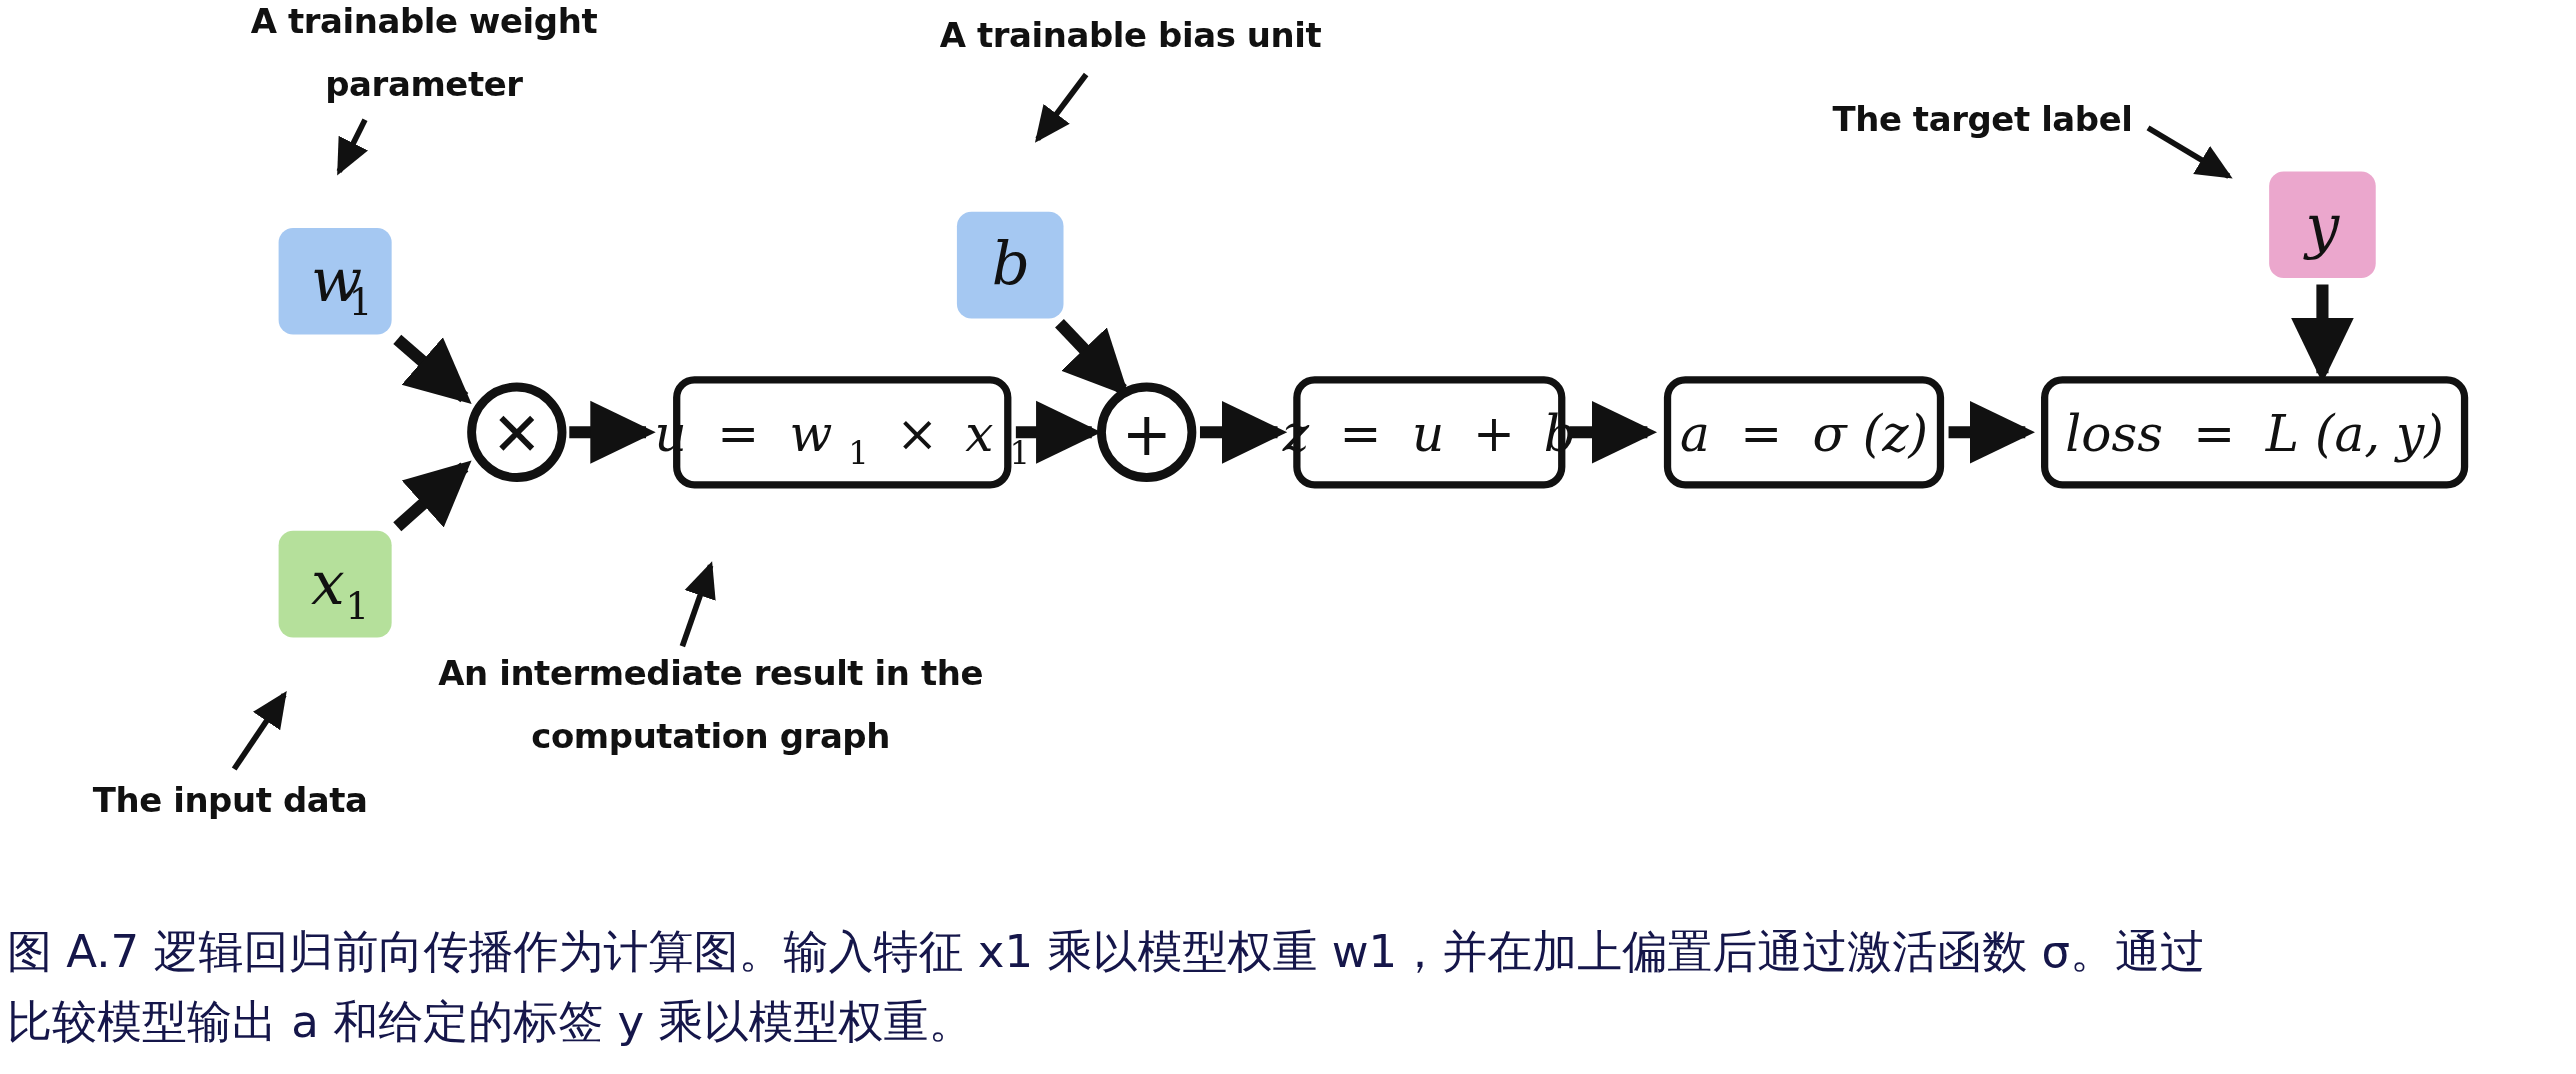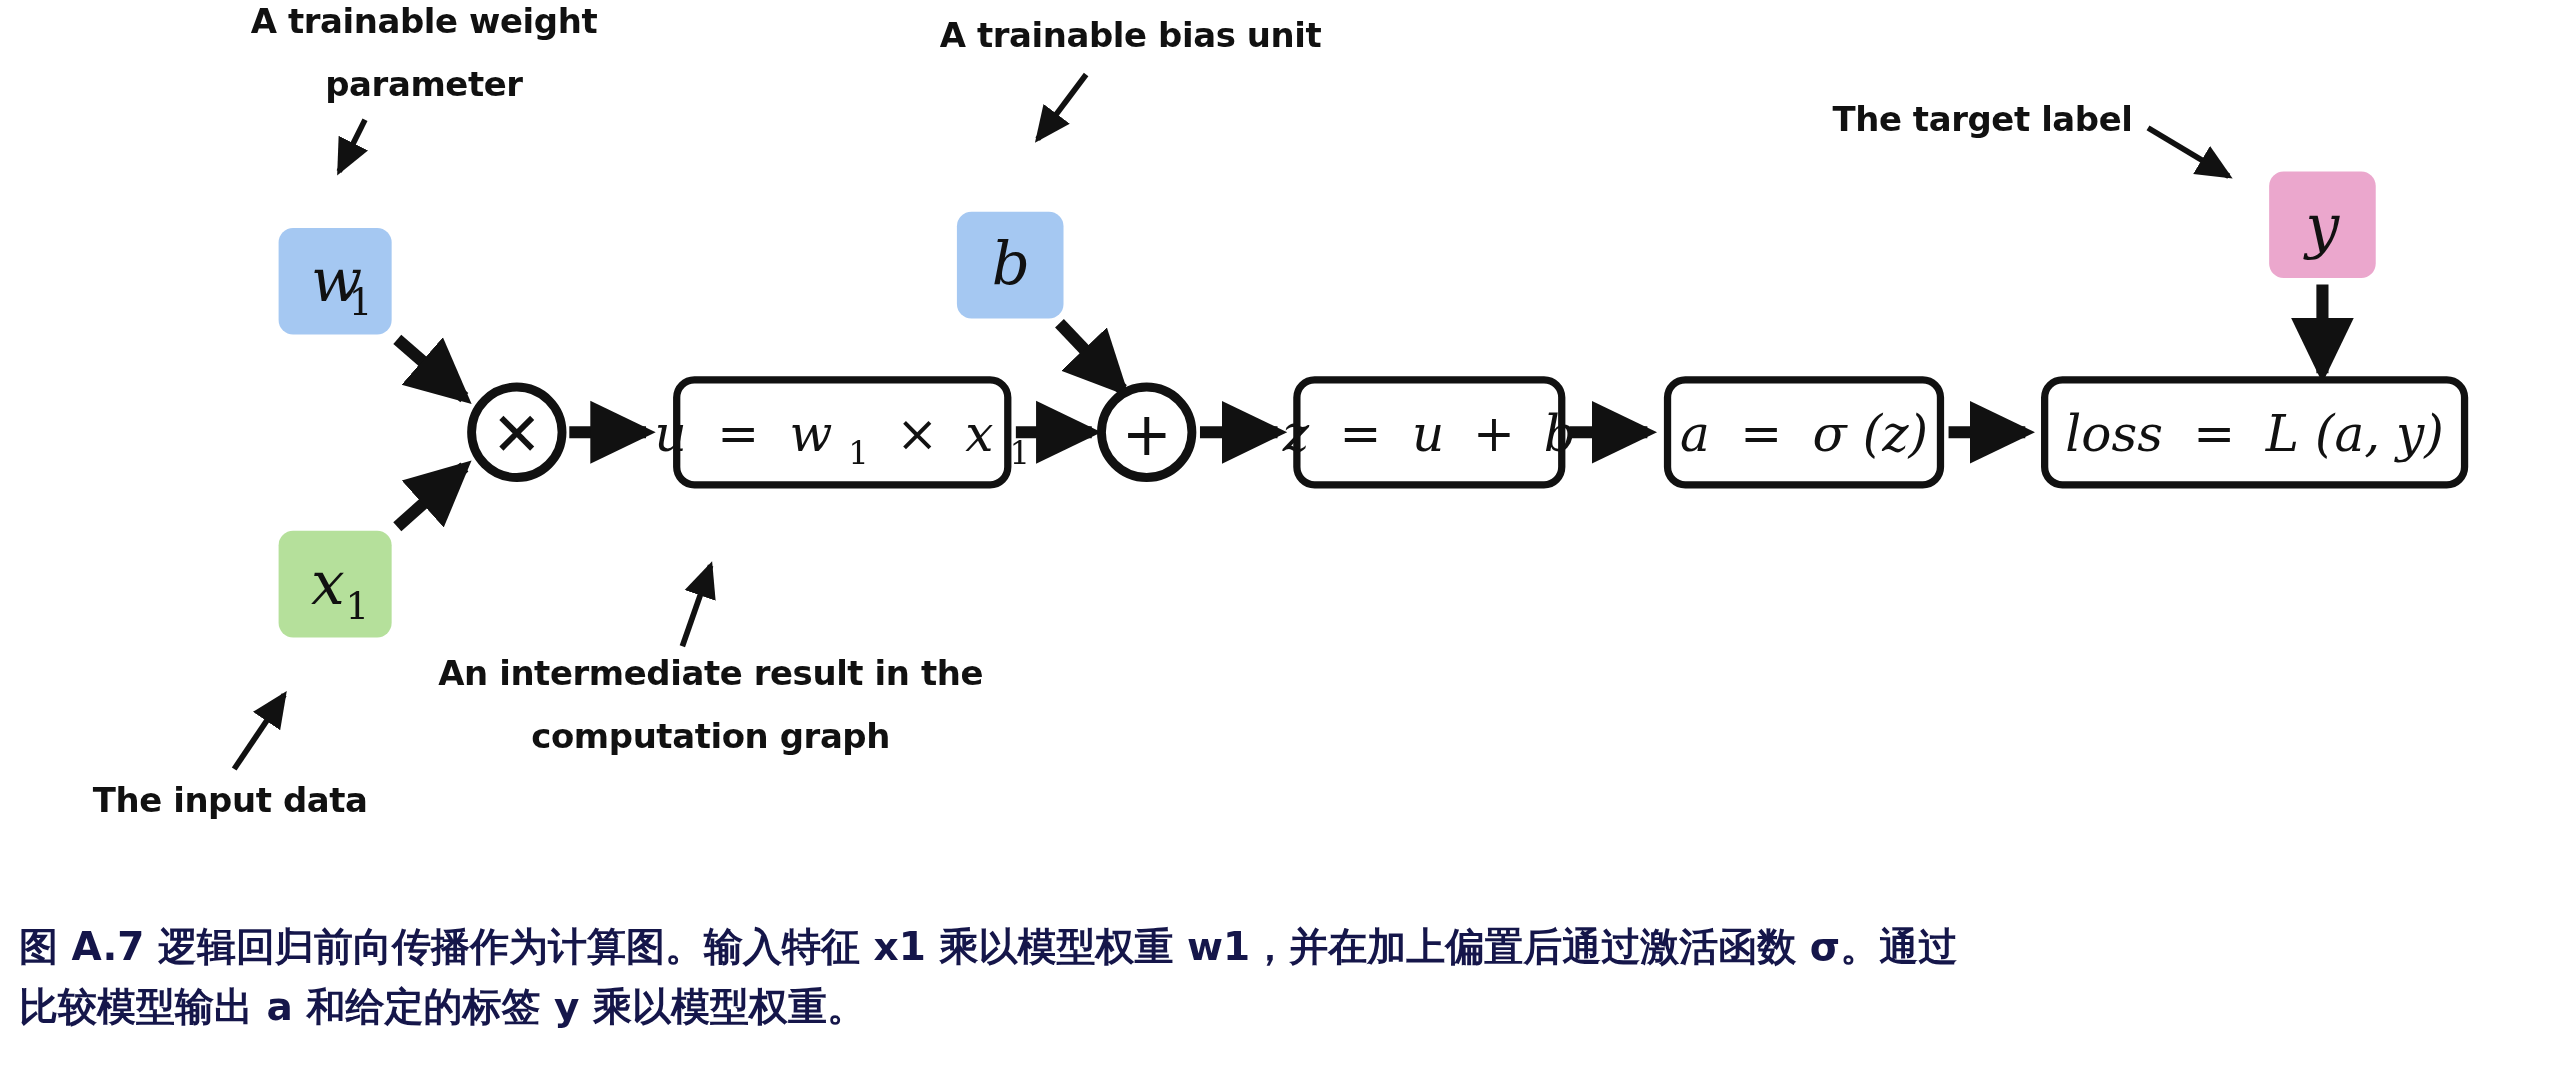--- a/index.html
+++ b/index.html
@@ -58,28 +58,28 @@
   }
   .annot {
     font-family: "DejaVu Sans", "Liberation Sans", sans-serif;
     font-weight: bold;
     font-size: 42px;
     fill: #111111;
     letter-spacing: -0.5px;
   }
   .caption {
     position: absolute;
-    left: 19px;
+    left: 7px;
     top: 917px;
     width: 2528px;
     font-family: "DejaVu Sans", "Liberation Sans", sans-serif;
-    font-size: 39px;
+    font-size: 45px;
     line-height: 1.55;
     color: #15164a;
-    font-weight: 700;
+    font-weight: 400;
   }
   .caption-line {
     display: block;
     white-space: pre-wrap;
   }
 </style>
 </head>
 <body>
 
 <div id="figure-root">

